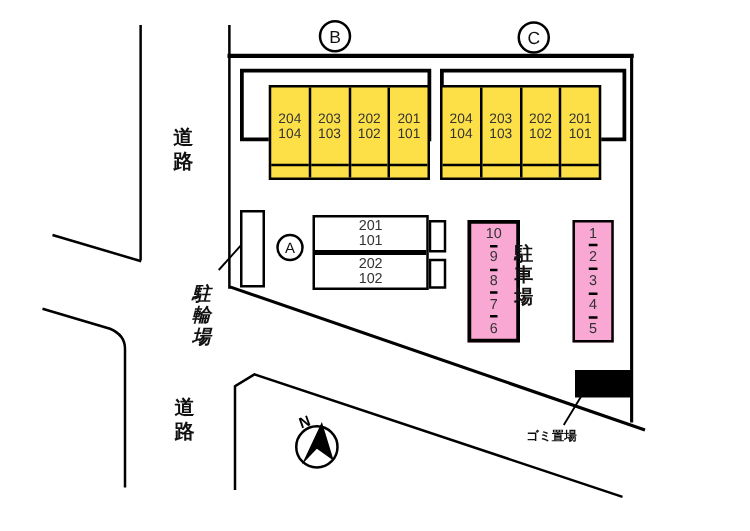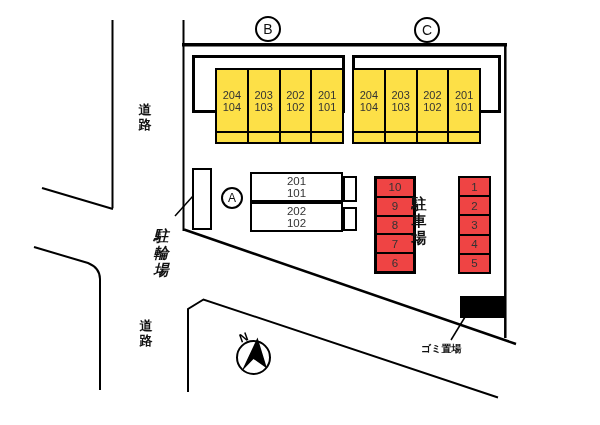--- a/index.html
+++ b/index.html
@@ -30,37 +30,37 @@
   .atab{background:#fff;border:2px solid #000;}
 
   
   .bcircle{
     border:2px solid #000;border-radius:50%;background:#fff;color:#111;
     display:flex;align-items:center;justify-content:center;
     font-size:14px;line-height:1;
   }
 
   
-  .pcol{background:#ef4444;display:flex;flex-direction:column;}
+  .pcol{background:#f9a8d4;display:flex;flex-direction:column;align-items:center;}
   .pcol.thick{border:3px solid #000;}
   .pcol.thin{border:2px solid #000;}
   .pcell{flex:1;display:flex;align-items:center;justify-content:center;
          font-size:11.5px;color:#333;}
   .pcell + .pcell{border-top:2px solid #000;}
 
   
   .bikerect{background:#fff;border:2px solid #000;}
   .trash{background:#000;}
 
   
   .vlabel{
     color:#111;font-weight:bold;font-size:15px;line-height:1.12;
     width:1.08em;word-break:break-all;text-align:center;
   }
-  .vlabel.road{font-size:13px;line-height:1.18;}
+  .vlabel.road{font-size:16px;line-height:1.18;}
   .hlabel{color:#111;font-weight:bold;font-size:10px;white-space:nowrap;}
 </style>
 </head>
 <body>
 
 <div id="stage">
 
   <svg width="600" height="425" viewBox="0 0 600 425">
 
     <path d="M112.5 20 V208" stroke="#000" stroke-width="2" fill="none"></path>

